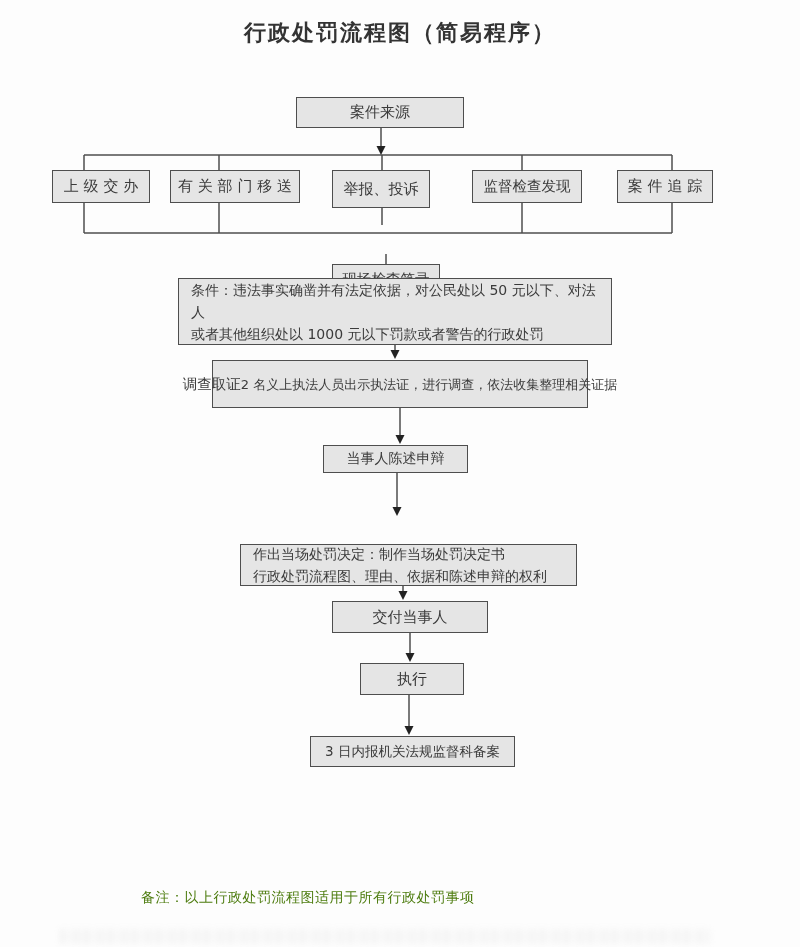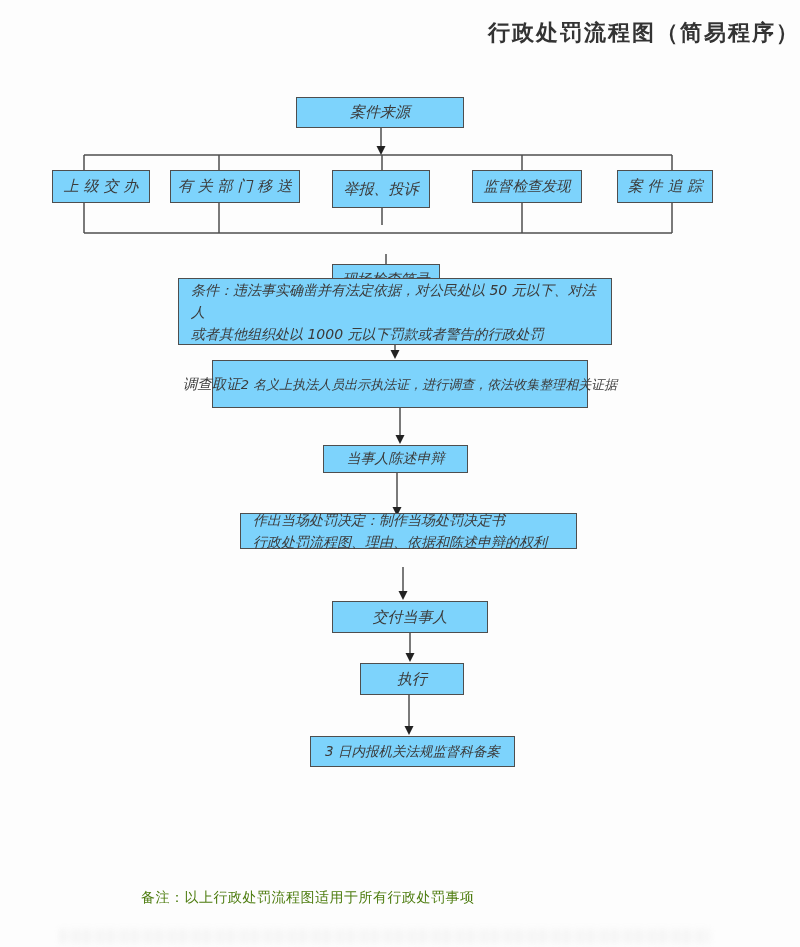--- a/index.html
+++ b/index.html
@@ -11,44 +11,43 @@
     font-family: "DejaVu Sans", "Liberation Sans", sans-serif;
     color: #3b3b3b;
     overflow: hidden;
     margin: 0 auto;
   }
   .page-title {
     position: absolute;
     top: 18px;
     left: 0;
     width: 100%;
-    text-align: right;
+    text-align: center;
     font-size: 22px;
     font-weight: bold;
     letter-spacing: 2px;
     color: #333333;
   }
   #connectors {
     position: absolute;
     top: 0; left: 0;
     width: 800px; height: 947px;
     z-index: 0;
   }
   .node {
     position: absolute;
     box-sizing: border-box;
     border: 1.5px solid #4e4e4e;
-    background: #7dd3fc;
+    background: #e5e5e5;
     display: flex;
     align-items: center;
     justify-content: center;
     font-size: 15px;
     z-index: 1;
     white-space: nowrap;
-    font-style: italic;
   }
   .node.multiline {
     flex-direction: column;
     align-items: flex-start;
     justify-content: center;
     padding: 3px 12px;
     font-size: 14px;
     line-height: 22px;
     white-space: normal;
   }
@@ -66,21 +65,21 @@
   #n-case      { left:296px; top:97px;  width:168px; height:31px; }
   #n-s1        { left:52px;  top:170px; width:98px;  height:33px; }
   #n-s2        { left:170px; top:170px; width:130px; height:33px; }
   #n-s3        { left:332px; top:170px; width:98px;  height:38px; }
   #n-s4        { left:472px; top:170px; width:110px; height:33px; font-size:14.5px; }
   #n-s5        { left:617px; top:170px; width:96px;  height:33px; }
   #n-scene     { left:332px; top:224px; width:108px; height:30px; font-size:14.5px;margin-top:40px; }
   #n-cond      { left:178px; top:278px; width:434px; height:67px; }
   #n-invest    { left:212px; top:360px; width:376px; height:48px; }
   #n-statement { left:323px; top:445px; width:145px; height:28px; font-size:14px; }
-  #n-decision  { left:240px; top:513px; width:337px; height:36px; }
+  #n-decision  { left:240px; top:544px; width:337px; height:42px; }
   #n-deliver   { left:332px; top:601px; width:156px; height:32px; }
   #n-exec      { left:360px; top:663px; width:104px;  height:32px; }
   #n-filing    { left:310px; top:736px; width:205px; height:31px; font-size:13.5px; }
 
   .footnote {
     position: absolute;
     left: 105px;
     top: 889px;
     font-size: 14px;
     color: #4d7c0f;

